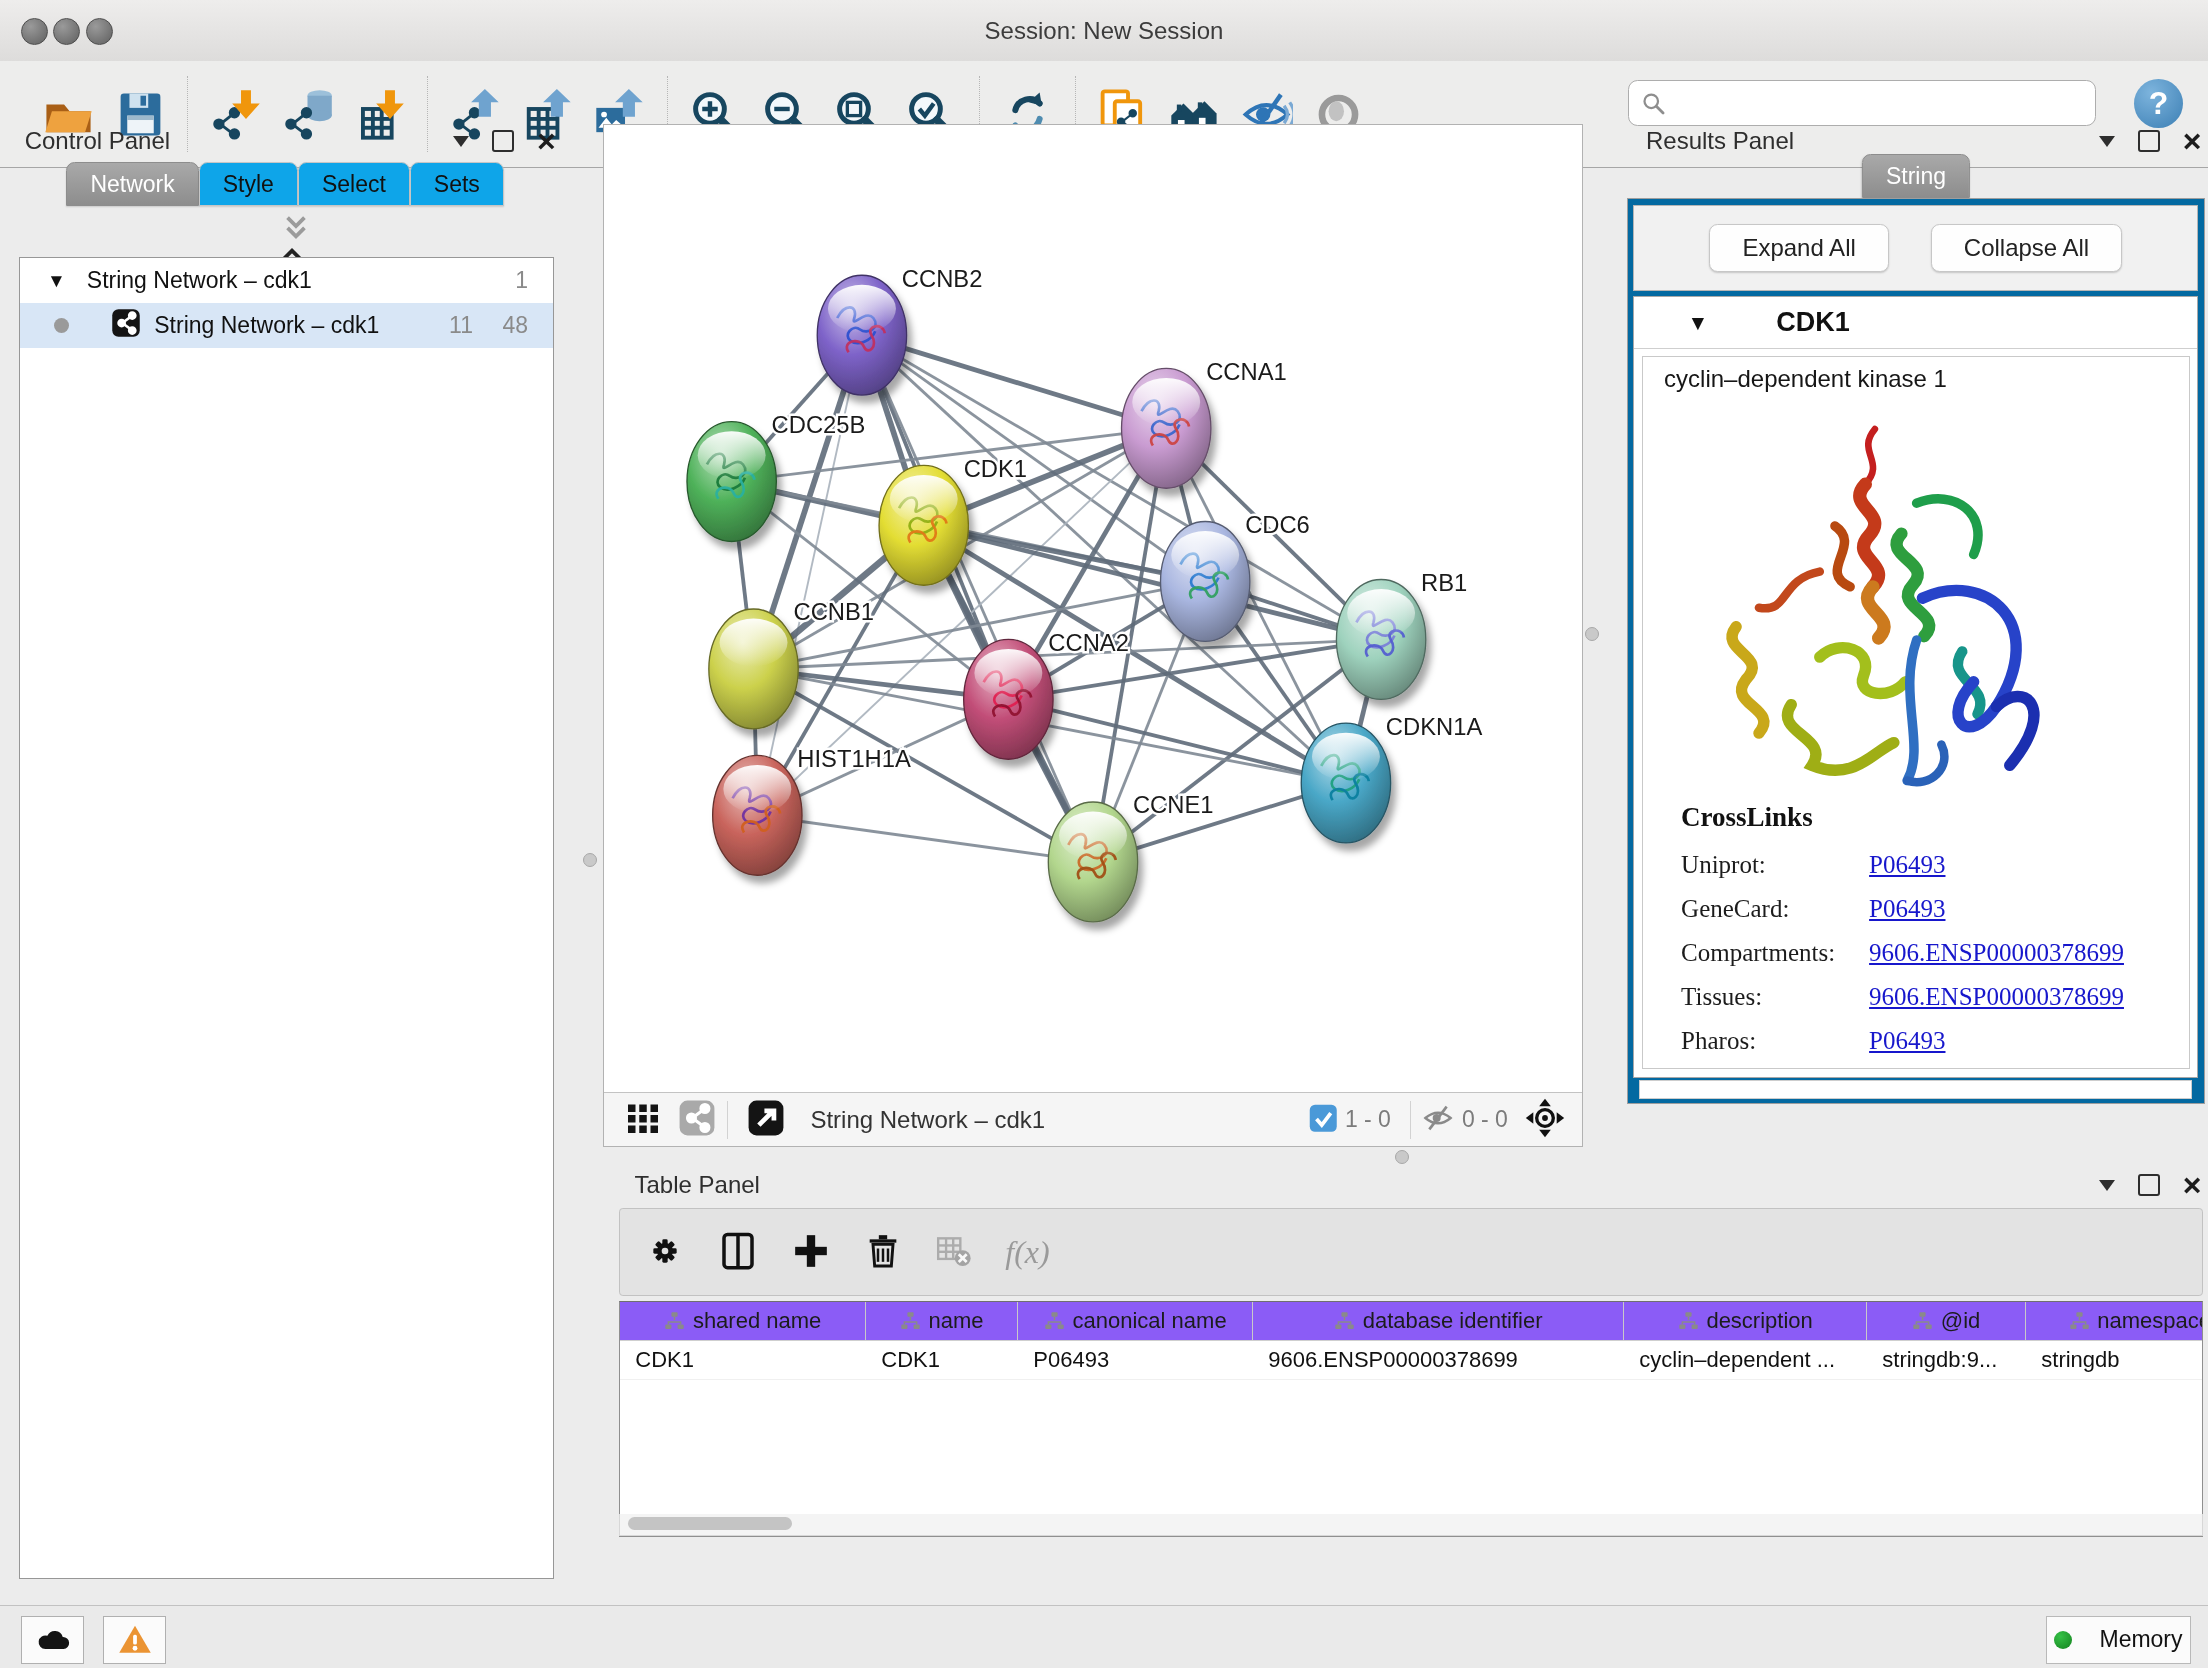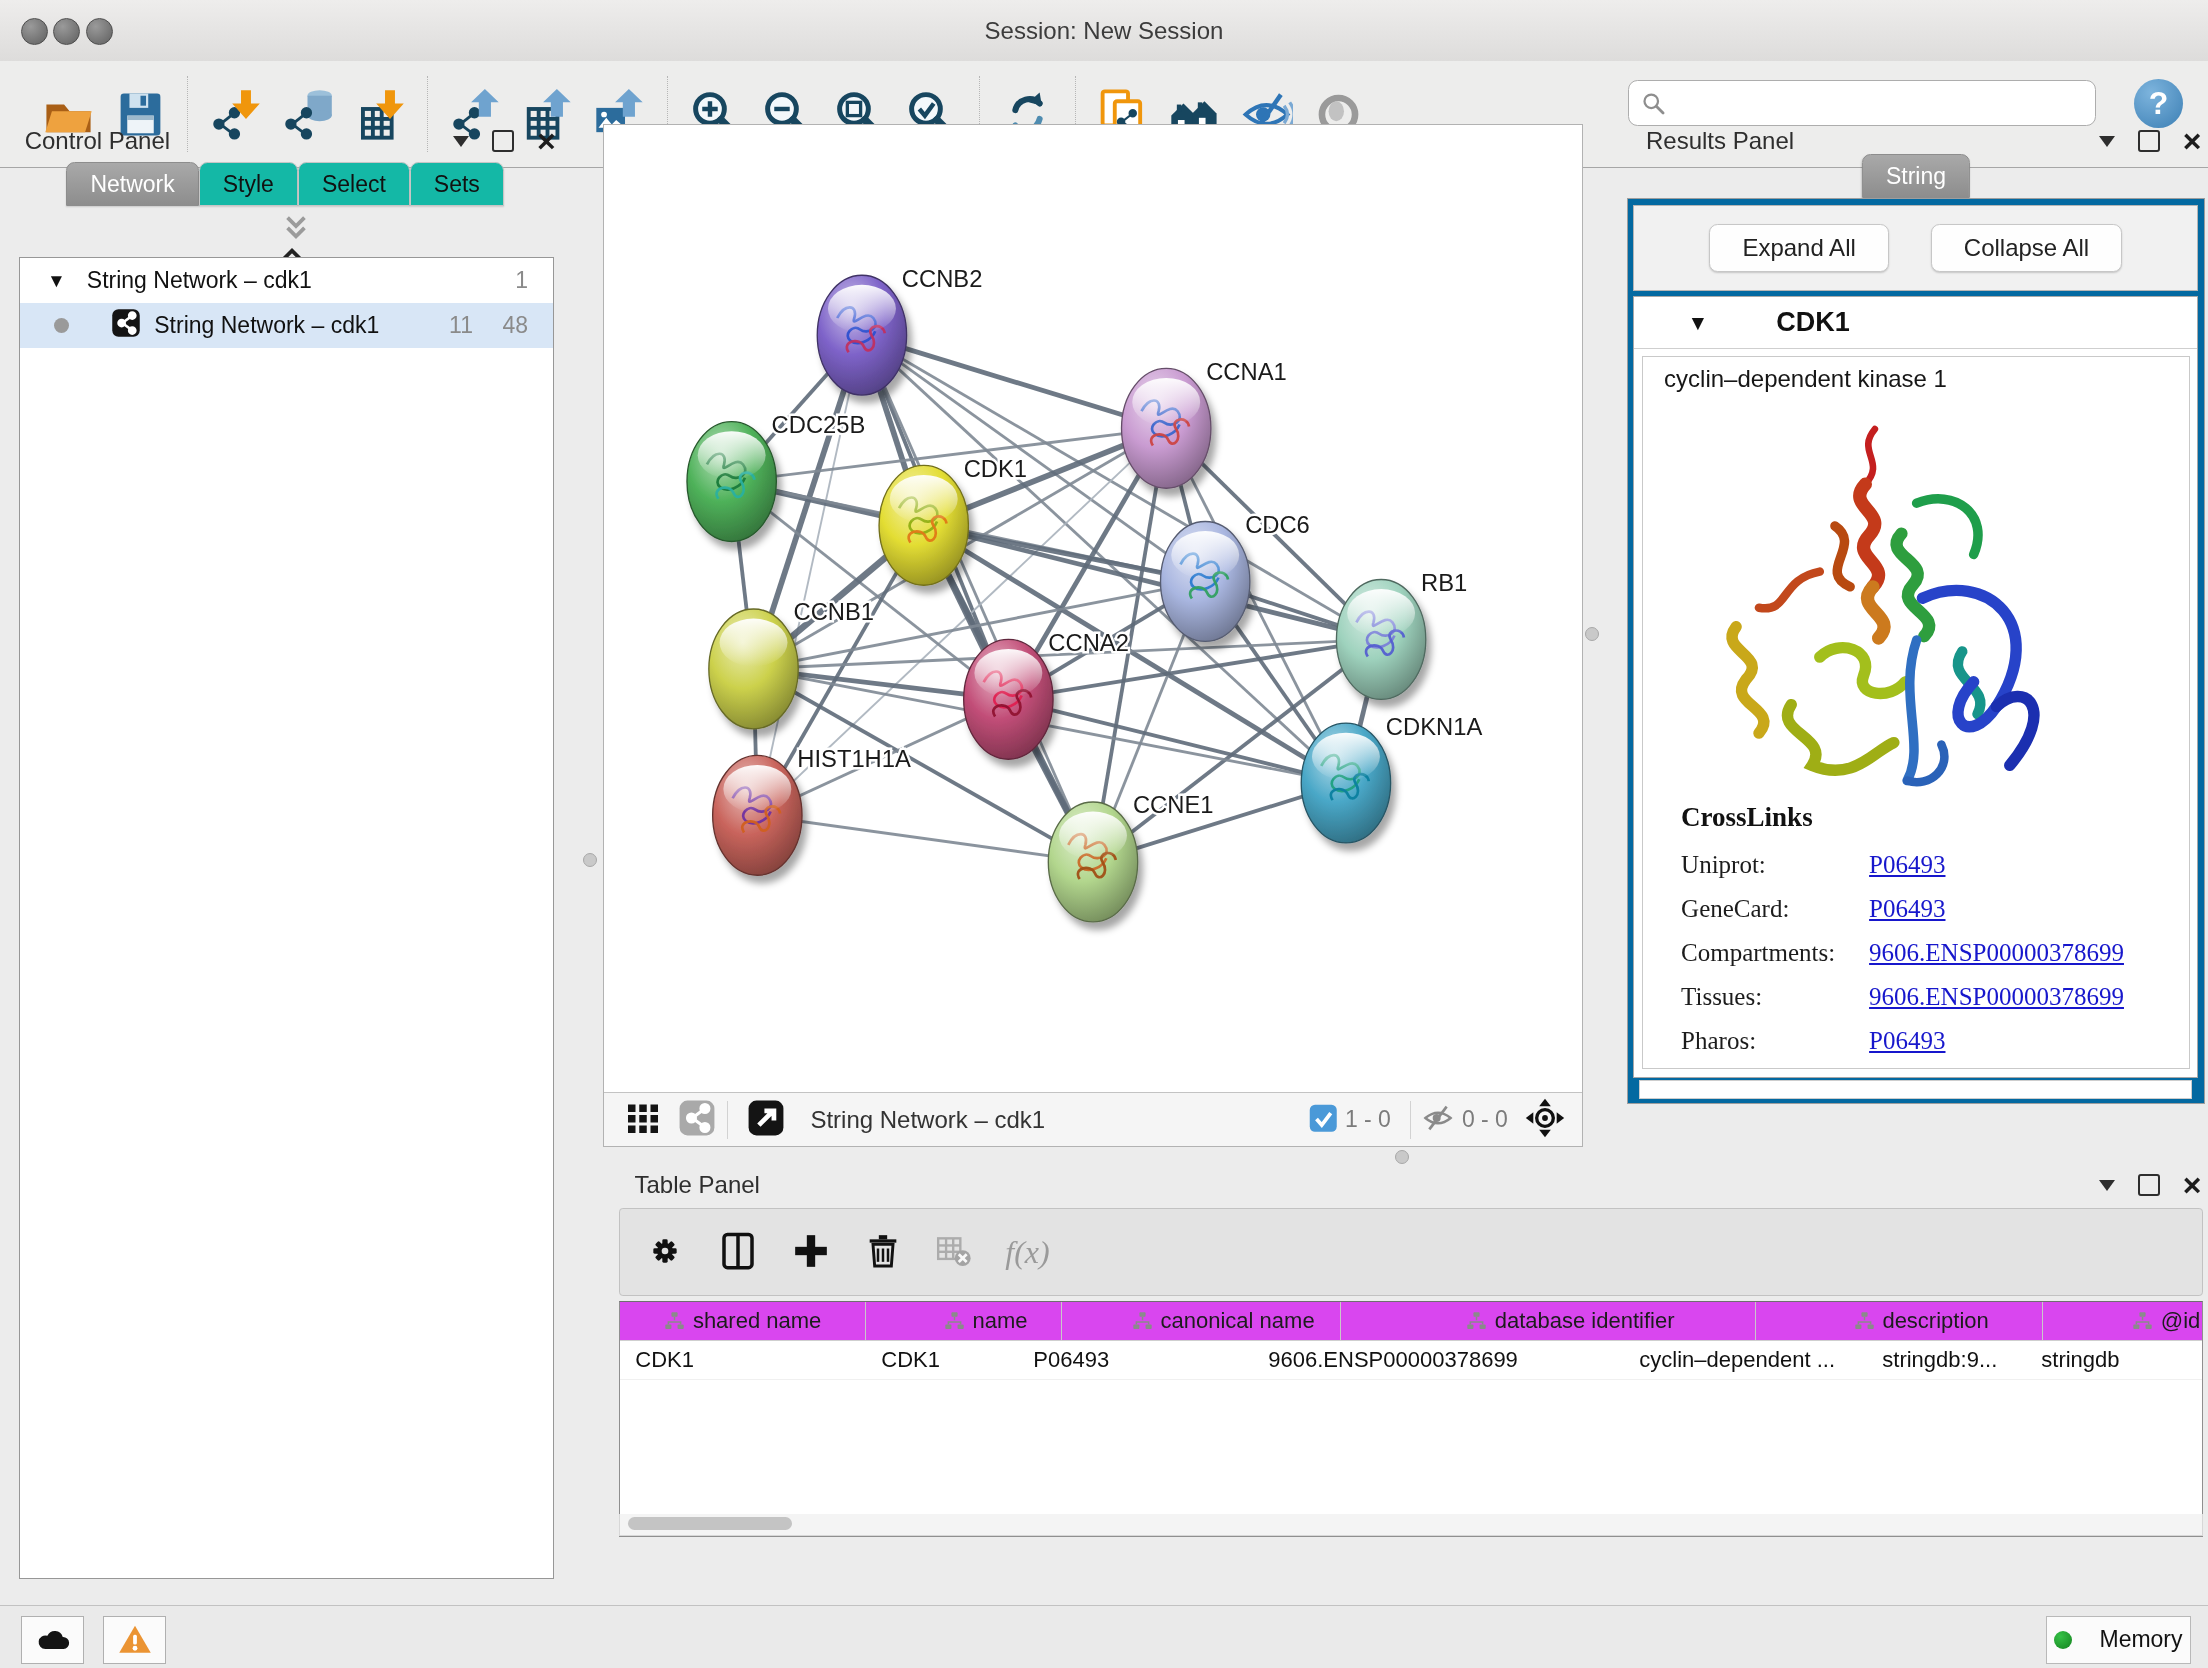--- a/index.html
+++ b/index.html
@@ -18,21 +18,21 @@
   #search-icon{position:absolute;left:12.4px;top:9.5px;}
   #help-button{position:absolute;right:25px;top:79px;width:49px;height:49px;border-radius:50%;background:radial-gradient(circle at 35% 28%,#7db4dd,#3c7fb4);display:flex;align-items:center;justify-content:center;color:#fff;font-size:32px;font-weight:bold;}
   
   .panel-header{display:flex;align-items:center;font-size:24px;color:#2e2e2e;height:34px;}
   .ph-title{flex:0 0 auto;}
   .ph-spacer{flex:1;}
   .ph-icons{display:flex;align-items:center;gap:23px;margin-right:7.6px;}
   .tri-down{width:0;height:0;border-left:8.6px solid transparent;border-right:8.6px solid transparent;border-top:11.4px solid #2e2e2e;}
   .box-icon{width:18px;height:18px;border:2.9px solid #2e2e2e;border-radius:2.9px;}
   .x-icon{font-size:32px;font-weight:bold;line-height:19px;color:#1d1d1d;}
-  .tab{height:42px;line-height:42px;padding:0 23px;font-size:23px;background:#14b8a6;border:1px solid #c6c6c6;border-radius:8.6px 8.6px 0 0;color:#111;box-shadow:0 1px 1.9px rgba(0,0,0,.15);}
+  .tab{height:42px;line-height:42px;padding:0 23px;font-size:23px;background:#0ea5e9;border:1px solid #c6c6c6;border-radius:8.6px 8.6px 0 0;color:#111;box-shadow:0 1px 1.9px rgba(0,0,0,.15);}
   .tab.sel{background:linear-gradient(#a9a9a9,#8d8d8d);color:#fff;border-color:#8d8d8d;}
   
   #control-panel{left:11.4px;top:124px;width:552px;height:1480px;}
   #cp-tabs{position:absolute;left:55px;top:38px;display:flex;}
   #cp-status{position:absolute;left:0;top:88px;width:100%;height:42px;display:flex;align-items:center;flex-direction:column;}
   #cp-status .txt{flex:1;text-align:center;font-size:23px;color:#1e1e1e;}
   #cp-tree{position:absolute;left:7.6px;top:133px;width:533px;height:1320px;background:#fff;border:1px solid #979797;}
   .tree-row{position:relative;height:45px;display:flex;align-items:center;font-size:23px;color:#111;}
   .tree-row.sel{background:#d8e6f6;}
   .tree-count{position:absolute;font-size:23px;color:#8a8a8a;}
@@ -59,21 +59,21 @@
   #cl-title{font-size:27px;font-weight:bold;color:#111;margin-bottom:9.5px;}
   .cl-row{display:flex;height:44px;align-items:center;font-size:25px;}
   .cl-label{width:188px;color:#1c1c1c;}
   .cl-link{color:#1717cc;text-decoration:underline;}
   #rp-strip{position:absolute;left:11.4px;bottom:3.8px;right:11.4px;height:17px;background:#fff;border:1px solid #cdcdcd;}
   
   #table-panel{left:606px;top:1168px;width:1603px;height:436px;}
   #tp-toolbar{position:absolute;left:13.3px;top:40px;right:5.7px;height:88px;background:#e3e3e3;border:1px solid #c2c2c2;border-radius:3.8px;display:flex;align-items:center;gap:32px;padding-left:25px;box-sizing:border-box;}
   #fx-label{font-family:"Liberation Serif",serif;font-style:italic;font-size:32px;color:#9a9a9a;}
   #tp-table{position:absolute;left:13.3px;top:133px;right:5.7px;height:234px;background:#fff;border:1px solid #8f8f8f;border-top:1.9px solid #6f6f6f;overflow:hidden;}
-  #tp-head{display:flex;height:38px;background:#d946ef;border-bottom:1px solid #cfcfcf;gap:44px;}
+  #tp-head{display:flex;height:38px;background:#8b5cf6;border-bottom:1px solid #cfcfcf;}
   .th{display:flex;align-items:center;justify-content:center;gap:7.6px;font-size:22px;color:#1c1c1c;border-right:1px solid #c9c9c9;box-sizing:border-box;flex:0 0 auto;}
   #tp-row{display:flex;height:38px;border-bottom:1px solid #f0f0f0;}
   .td{display:flex;align-items:center;font-size:22px;color:#111;padding-left:15px;box-sizing:border-box;flex:0 0 auto;}
   #tp-hscroll{position:absolute;left:13.3px;right:5.7px;top:346px;height:21px;background:#f4f4f4;border:1px solid #d7d7d7;border-top:none;}
   #tp-thumb{position:absolute;left:7.6px;top:2.9px;width:164px;height:13.3px;border-radius:6.7px;background:#c4c4c4;}
   #tp-tabs{position:absolute;left:0;right:0;top:382px;display:flex;justify-content:center;}
   
   #status-bar{left:0;top:1605px;width:2208px;height:63px;background:#eaeaea;border-top:1px solid #c2c2c2;}
   .sb-btn{position:absolute;top:9.5px;width:61px;height:46px;background:#fbfbfb;border:1.9px solid #b0b0b0;display:flex;align-items:center;justify-content:center;}
   #memory-button{position:absolute;right:17px;top:9.5px;width:143px;height:46px;background:#fbfbfb;border:1.9px solid #b9b9b9;display:flex;align-items:center;justify-content:center;gap:27px;font-size:23px;color:#111;}

